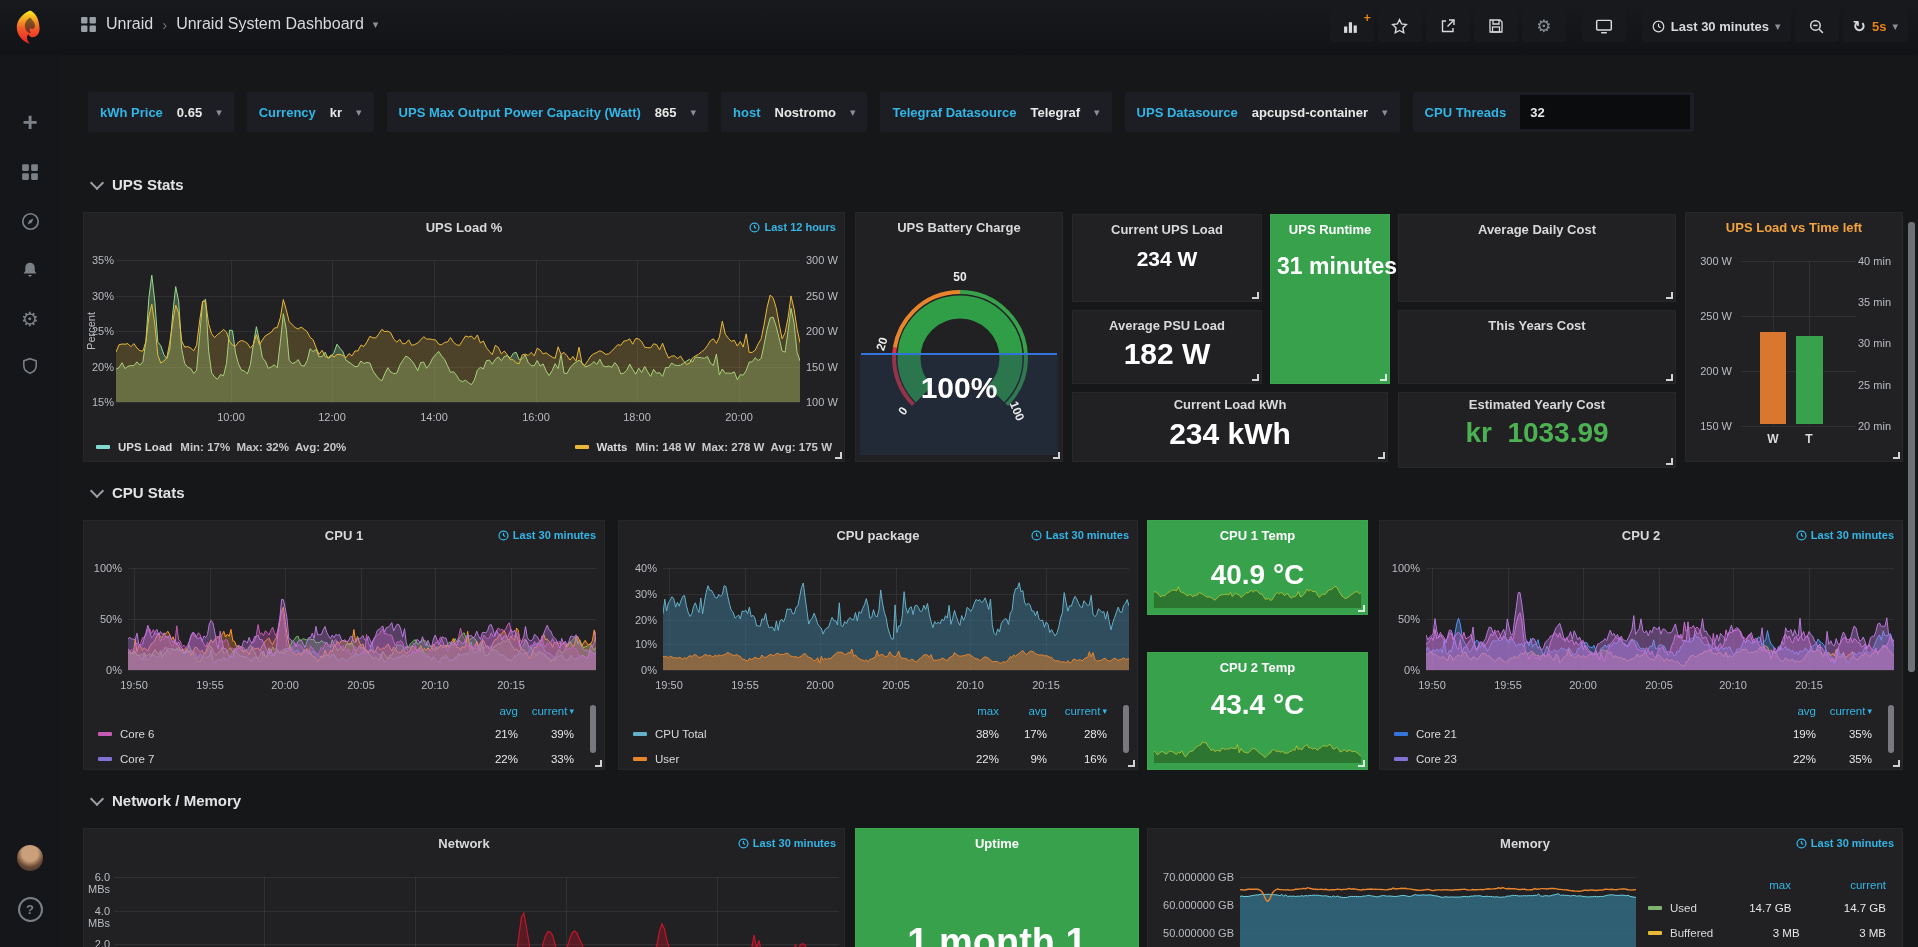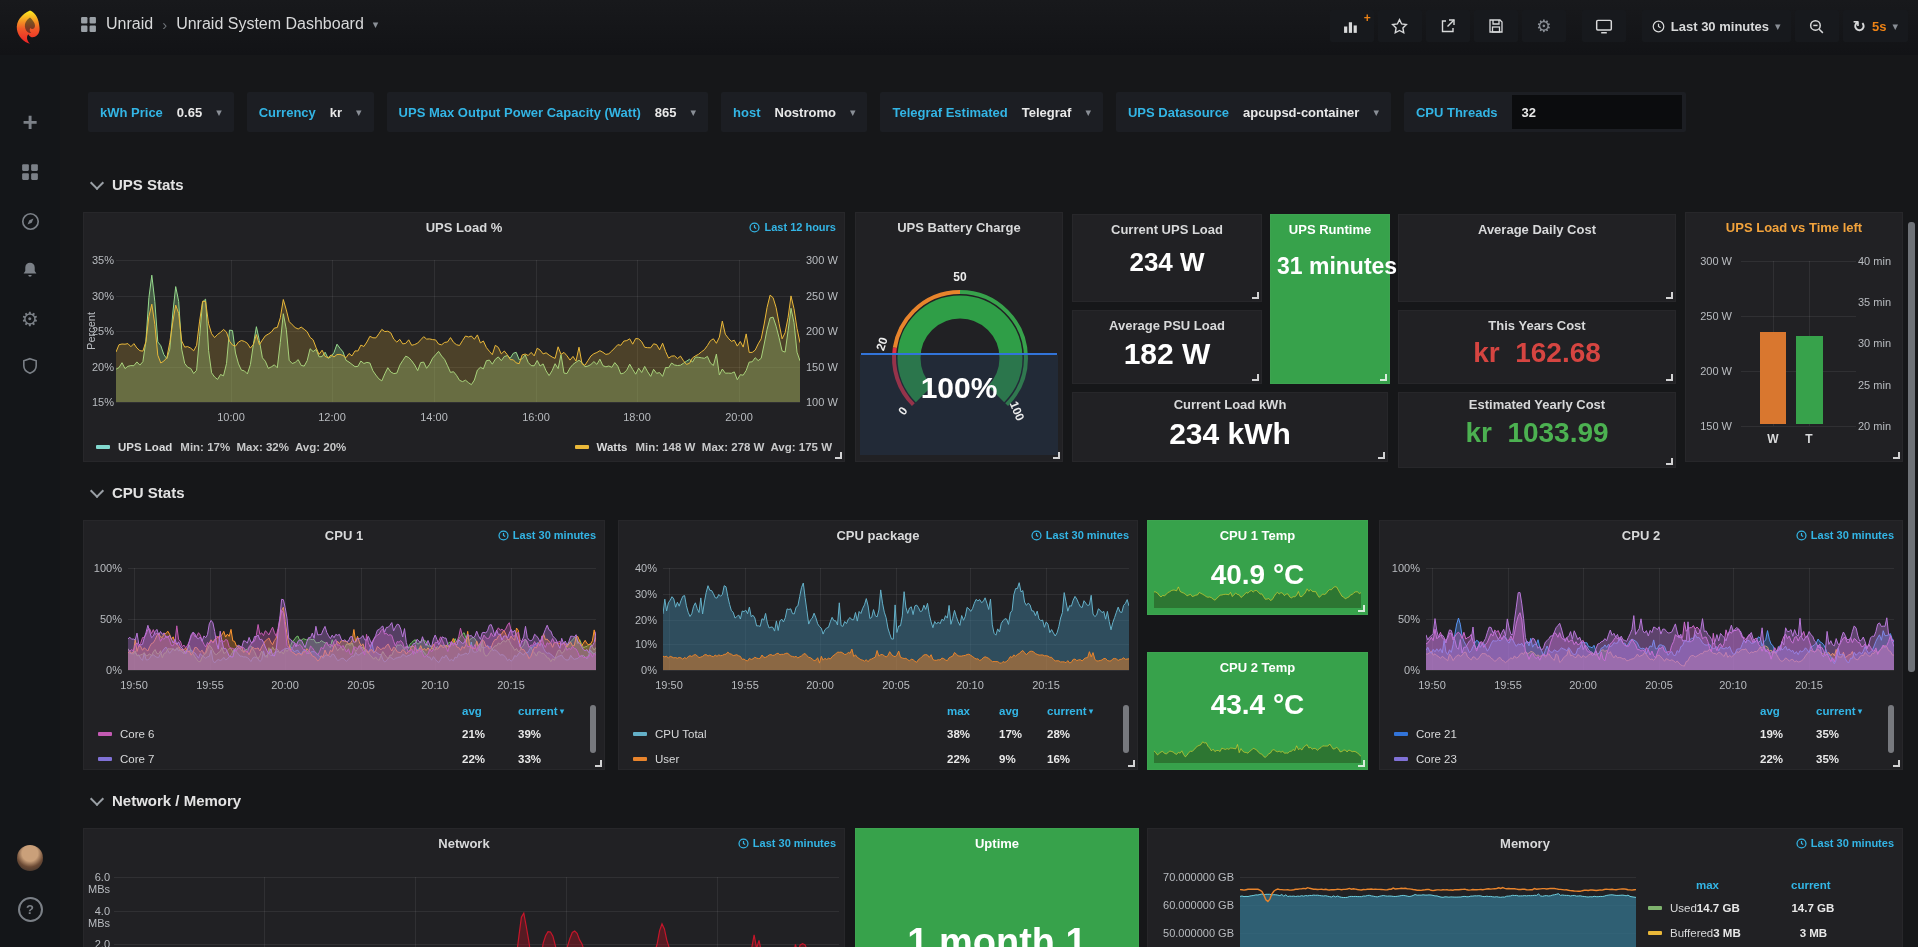--- a/index.html
+++ b/index.html
@@ -48,21 +48,21 @@
   .ytick,.xtick{position:absolute;font-size:11px;color:#b9bcc0;}
   .xtick{transform:translateX(-50%);}
   .ylab{position:absolute;font-size:11px;color:#b9bcc0;transform:rotate(-90deg);transform-origin:center;}
   .plot{position:absolute;overflow:hidden;}
   
   .legend{position:absolute;font-size:11.5px;}
   .lrow{display:flex;align-items:center;height:25px;}
   .lhead{height:20px;}
   .lspace{flex:1;}
   .lname{flex:1;display:flex;align-items:center;gap:8px;color:#d8d9da;cursor:pointer;}
-  .lcol{display:flex;justify-content:flex-start;align-items:center;font-weight:700;color:#e8e8e8;gap:2px;}
+  .lcol{display:flex;justify-content:flex-end;align-items:center;font-weight:400;color:#e8e8e8;gap:2px;}
   .lblue{color:#33b5e5;}
   .swatch{width:14px;height:4px;border-radius:1px;display:inline-block;background:#888;}
   .lscroll{position:absolute;width:6px;border-radius:3px;background:#9da0a5;opacity:.7;}
   
   .gtick{position:absolute;font-size:12px;font-weight:700;color:#ececec;transform:translate(-50%,-50%);}
   .gline{position:absolute;left:5px;right:5px;top:140px;height:2px;background:#3274d9;}
   .goverlay{position:absolute;left:4px;right:4px;top:142px;bottom:6px;background:rgba(38,58,86,.40);}
   .gvalue{position:absolute;left:0;right:0;top:158px;text-align:center;font-size:30px;font-weight:700;color:#fff;}
   
   .bar{position:absolute;bottom:37px;}
@@ -214,21 +214,21 @@
       <span class="lab">UPS Max Output Power Capacity (Watt)</span>
       <span class="val">865</span>
       <span class="caret">▾</span>
     </div>
     <div class="pill">
       <span class="lab">host</span>
       <span class="val">Nostromo</span>
       <span class="caret">▾</span>
     </div>
     <div class="pill">
-      <span class="lab">Telegraf Estimated</span>
+      <span class="lab">Telegraf Datasource</span>
       <span class="val">Telegraf</span>
       <span class="caret">▾</span>
     </div>
     <div class="pill">
       <span class="lab">UPS Datasource</span>
       <span class="val">apcupsd-container</span>
       <span class="caret">▾</span>
     </div>
     <div class="pill" style="padding-right:4px">
       <span class="lab">CPU Threads</span>
@@ -326,40 +326,39 @@
     <div class="gline"></div>
     <span class="gtick" style="left:47px;top:198px;transform:translate(-50%,-50%) rotate(-52deg)">0</span>
     <span class="gtick" style="left:26px;top:131px;transform:translate(-50%,-50%) rotate(-72deg)">20</span>
     <span class="gtick" style="left:104px;top:64px">50</span>
     <span class="gtick" style="left:161px;top:198px;transform:translate(-50%,-50%) rotate(68deg)">100</span>
     <div class="gvalue">100%</div>
   </div>
 
   <div class="panel" style="left:1072px;top:214px;width:190px;height:88px">
     <div class="ptitle">Current UPS Load</div>
-    <div class="stat-value" style="top:32px;font-size:26px">234 W</div>
+    <div class="stat-value" style="top:32px;font-size:21px">234 W</div>
   </div>
   <div class="panel" style="left:1072px;top:310px;width:190px;height:74px">
     <div class="ptitle">Average PSU Load</div>
     <div class="stat-value" style="top:26px;font-size:30px">182 W</div>
   </div>
   <div class="panel" style="left:1072px;top:392px;width:316px;height:70px">
     <div class="ptitle" style="top:4px">Current Load kWh</div>
     <div class="stat-value" style="top:24px;font-size:30px">234 kWh</div>
   </div>
   <div class="panel green-panel" style="left:1270px;top:214px;width:120px;height:170px">
     <div class="ptitle">UPS Runtime</div>
     <div class="stat-value" style="top:38px;font-size:23px;line-height:1.2;padding:0 6px">31 minutes left!</div>
   </div>
   <div class="panel" style="left:1398px;top:214px;width:278px;height:88px">
     <div class="ptitle">Average Daily Cost</div>
   </div>
   <div class="panel" style="left:1398px;top:310px;width:278px;height:74px">
     <div class="ptitle">This Years Cost</div>
-    <div class="stat-value" style="top:26px;font-size:28px;color:#d64541">kr  162.68</div>
   </div>
   <div class="panel" style="left:1398px;top:392px;width:278px;height:76px">
     <div class="ptitle" style="top:4px">Estimated Yearly Cost</div>
     <div class="stat-value" style="top:24px;font-size:28px;color:#4cb151">kr  1033.99</div>
   </div>
 
   <div class="panel" style="left:1685px;top:212px;width:218px;height:250px">
     <div class="ptitle" style="color:#f2a33c">UPS Load vs Time left</div>
     <div class="grid">
         <div class="hgrid" style="left: 55px; width: 115px; top: 48px;"></div>

